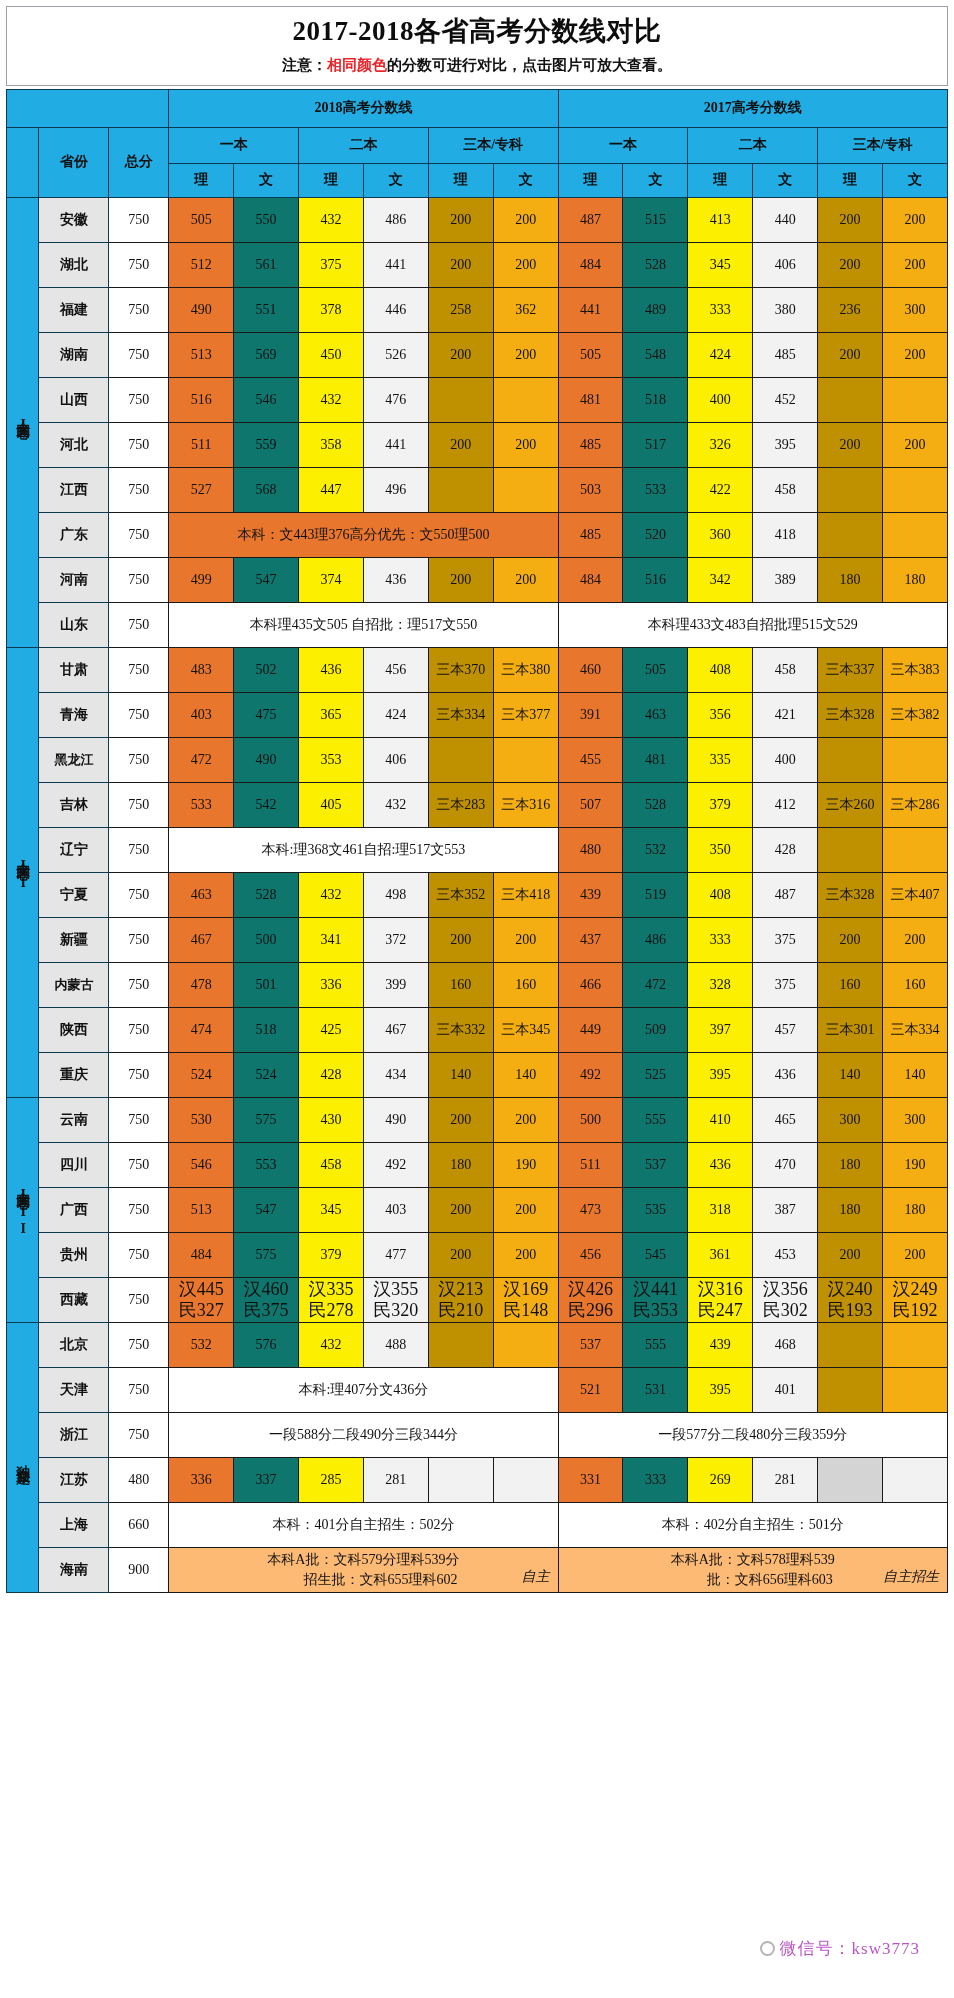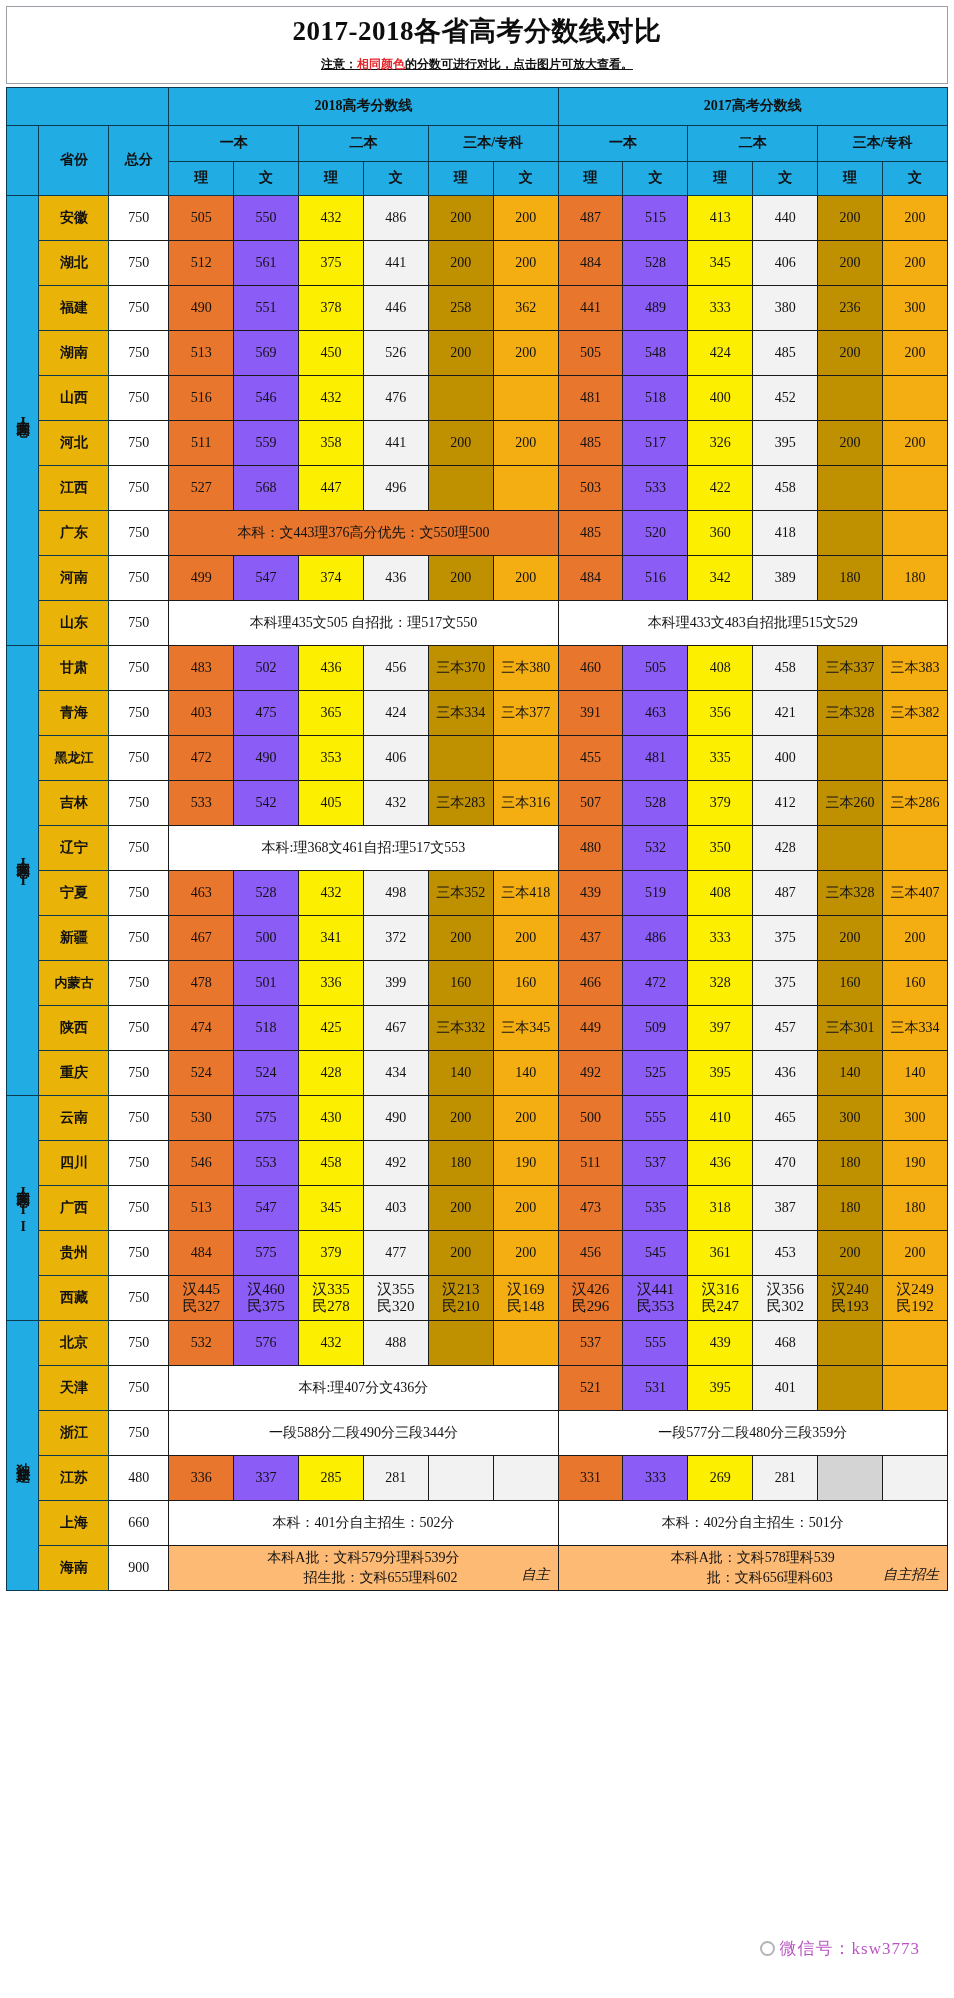--- a/index.html
+++ b/index.html
@@ -22,24 +22,23 @@
     font-family:"Liberation Serif","DejaVu Serif",serif;
     font-weight:bold;
     font-size:27px;
     letter-spacing:.5px;
     color:#0d0d0d;
     line-height:1.25;
   }
   .subtitle{
     font-family:"Liberation Serif","DejaVu Serif",serif;
     font-weight:bold;
-    font-size:12px;
+    font-size:15px;
     color:#111;
     margin-top:7px;
-    text-decoration:underline;
   }
   .subtitle .hl{ color:#e8262b; }
 
   
   table.grid{
     border-collapse:collapse;
     table-layout:fixed;
     width:942px;
     margin-top:3px;
     font-family:"Liberation Serif","DejaVu Serif",serif;
@@ -79,44 +78,44 @@
   .seclabel span{
     display:block;
     writing-mode:vertical-rl;
     text-orientation:upright;
     margin:0 auto;
     line-height:1.15;
   }
 
   
   .prov{
-    background:#eab308;
+    background:#e5e5e5;
     color:#ffffff;
     font-weight:bold;
     font-size:15px;
     border:1px solid #0b3a52 !important;
   }
   .prov.small{ font-size:13px; }
 
   
   tr.datarow td{ height:45px; }
 
   
   .c-total { background:#ffffff; color:#111; }
   .c-o     { background:#e8762c; color:#3a1a00; }      
-  .c-g     { background:#8b5cf6; color:#14240c; }      
+  .c-g     { background:#0f766e; color:#14240c; }      
   .c-y     { background:#fdef00; color:#3a3300; }      
   .c-w     { background:#f2f2f2; color:#111; }         
   .c-d     { background:#bf9000; color:#241b00; }      
   .c-a     { background:#f5ae12; color:#3a2a00; }      
   .c-gray  { background:#d4d4d4; color:#111; }
   .c-plain { background:#fdba74; color:#111; }
 
   .val{ font-size:15px; }
-  .val.twoline{ font-size:15px; line-height:1.15; white-space:normal; }
+  .val.twoline{ font-size:18px; line-height:1.15; white-space:normal; }
   .note{
     background:#ffffff; color:#111;
     font-size:15px; white-space:nowrap;
   }
   .note.orange{ background:#e8762c; }
   .small3{ font-size:12.5px; }
 
   .hainan{
     text-align:left;
     font-size:14px;

